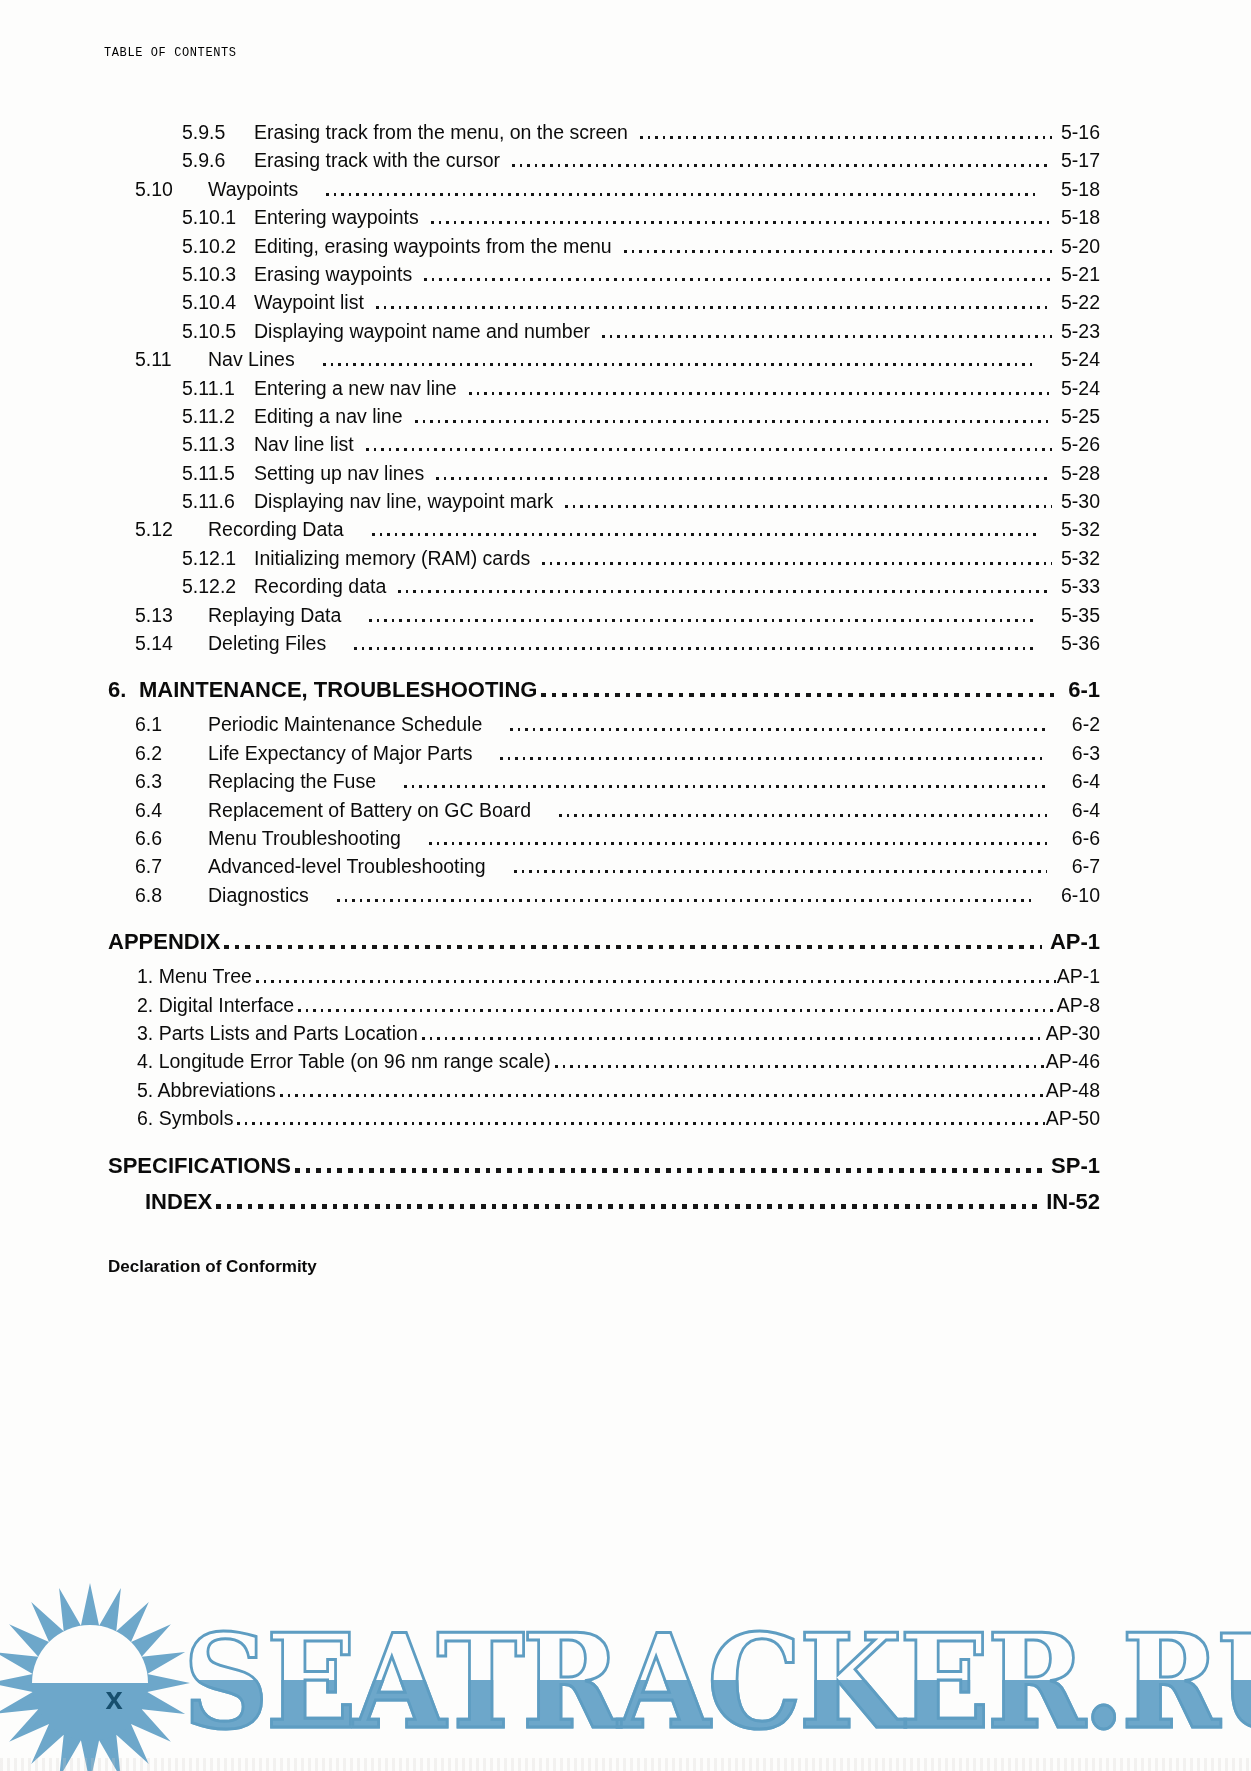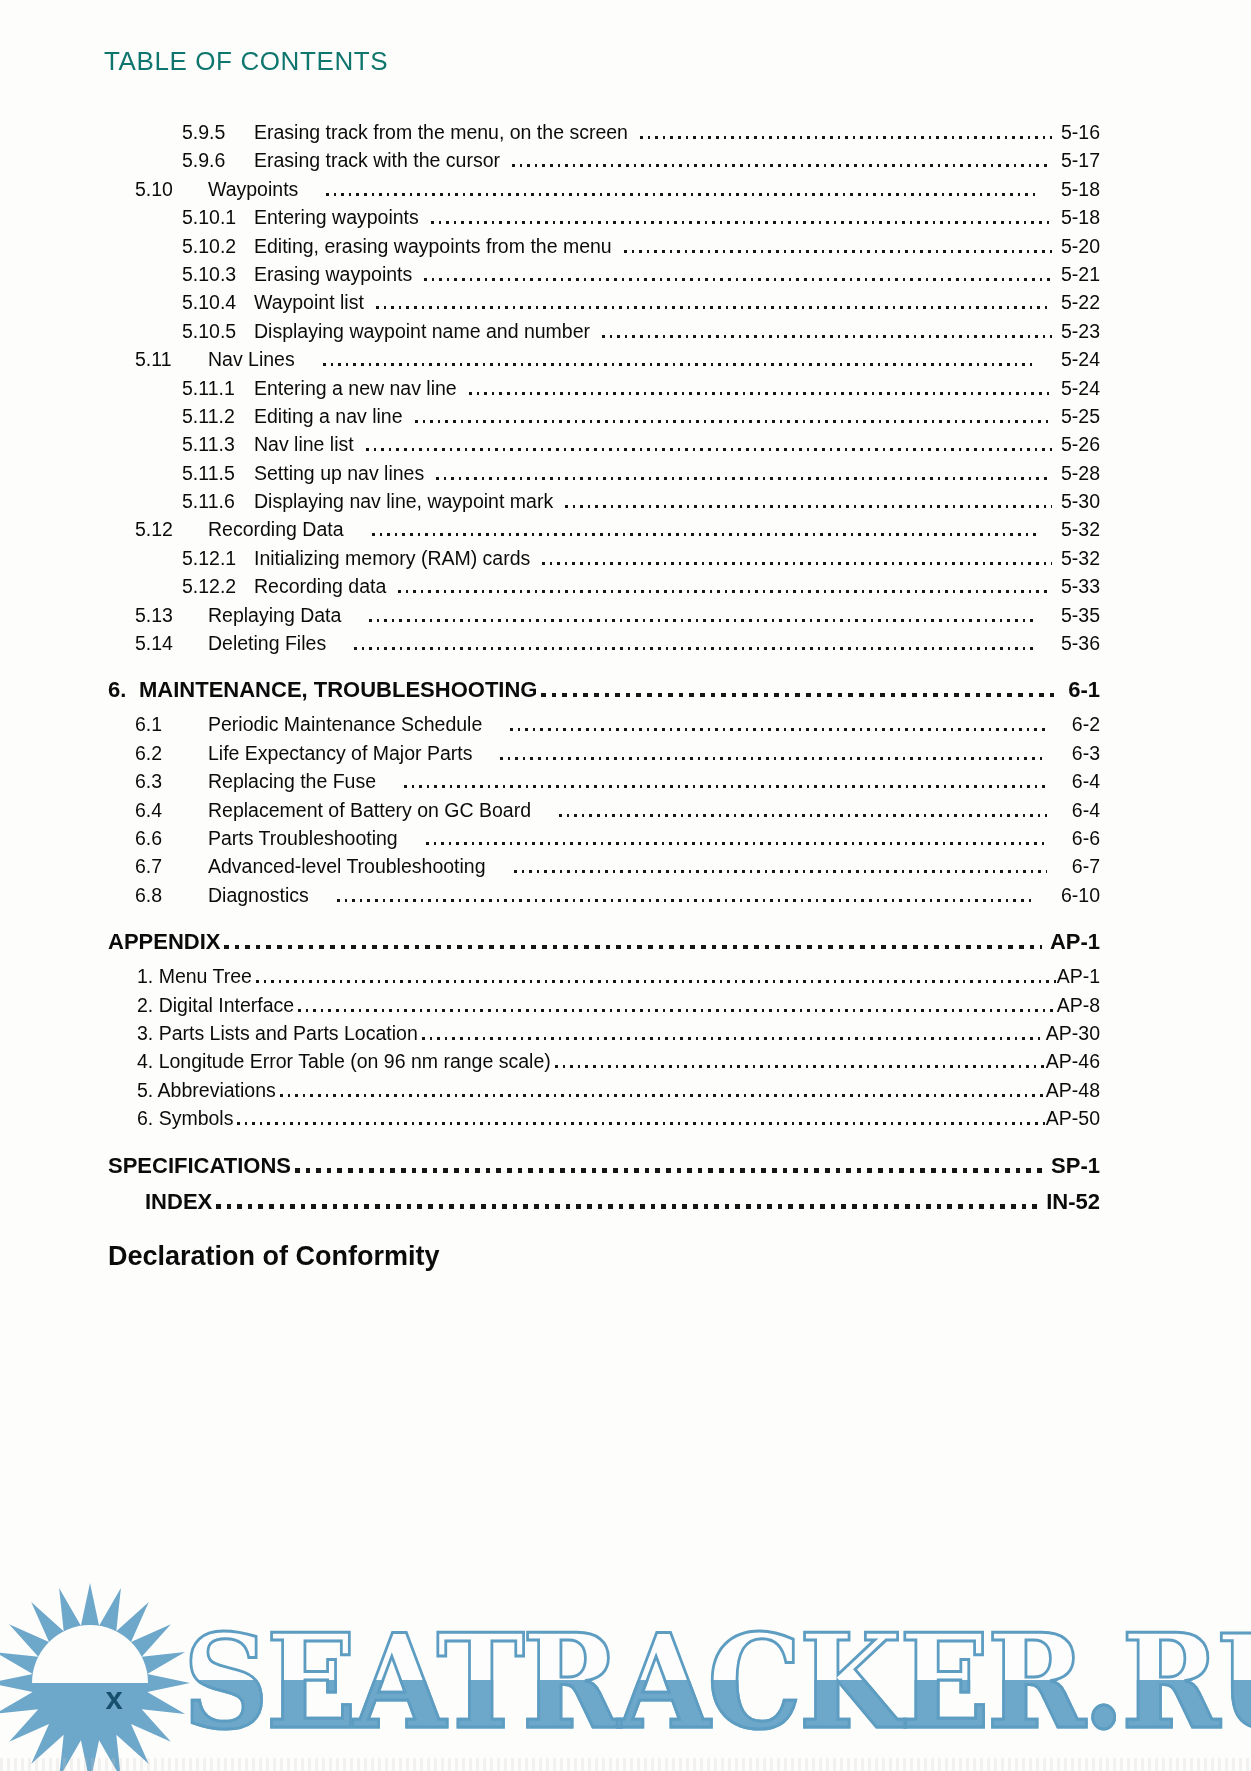--- a/index.html
+++ b/index.html
@@ -6,21 +6,21 @@
   body{
     width:1251px;height:1771px;
     background:#fdfdfc;
     position:relative;
     overflow:hidden;
     font-family:"Liberation Sans",sans-serif;
     color:#0b0b0b;
   }
   .page-header{
     position:absolute;left:104px;top:46px;
-    font-size:26px;letter-spacing:.6px;color:#0f766e;
+    font-size:12px;letter-spacing:.6px;color:#000000;font-family:Liberation Mono, monospace;
   }
   .toc{
     position:absolute;left:108px;top:121px;width:992px;
   }
   .row{
     display:flex;align-items:baseline;
     height:28.4px;font-size:19.5px;
     white-space:nowrap;
   }
   .row .num{flex:none;}
@@ -29,21 +29,21 @@
   .row-l1 .num{width:49px;}
   .row-l2{padding-left:74px;gap:8px;}
   .row-l2 .num{width:64px;}
   .row-ap{padding-left:29px;}
   .row-chapter,.row-big{
     font-weight:bold;font-size:22px;height:36px;margin-top:17px;
   }
   .row-chapter .num{width:31px;}
   .row-big + .row-big{margin-top:0;margin-left:37px;}
   .row-plain{
-    font-weight:bold;font-size:27px;height:32px;margin-top:16px;
+    font-weight:bold;font-size:17px;height:32px;margin-top:32px;
   }
   .leader{
     flex:1 1 auto;align-self:baseline;
     height:3px;min-width:20px;
     margin:0 1px 0 4px;
     background:repeating-linear-gradient(to right,#161616 0 2.6px,transparent 2.6px 7.6px);
   }
   .row-chapter .leader,.row-big .leader{
     height:4.5px;
     background:repeating-linear-gradient(to right,#161616 0 4.6px,transparent 4.6px 10.6px);
@@ -215,21 +215,21 @@
     <span class="pagenum">6-4</span>
   </div>
     <div class="row row-l1">
     <span class="num">6.4</span>
     <span class="label">Replacement of Battery on GC Board</span>
     <span class="leader"></span>
     <span class="pagenum">6-4</span>
   </div>
     <div class="row row-l1">
     <span class="num">6.6</span>
-    <span class="label">Parts Troubleshooting</span>
+    <span class="label">Menu Troubleshooting</span>
     <span class="leader"></span>
     <span class="pagenum">6-6</span>
   </div>
     <div class="row row-l1">
     <span class="num">6.7</span>
     <span class="label">Advanced-level Troubleshooting</span>
     <span class="leader"></span>
     <span class="pagenum">6-7</span>
   </div>
     <div class="row row-l1">

